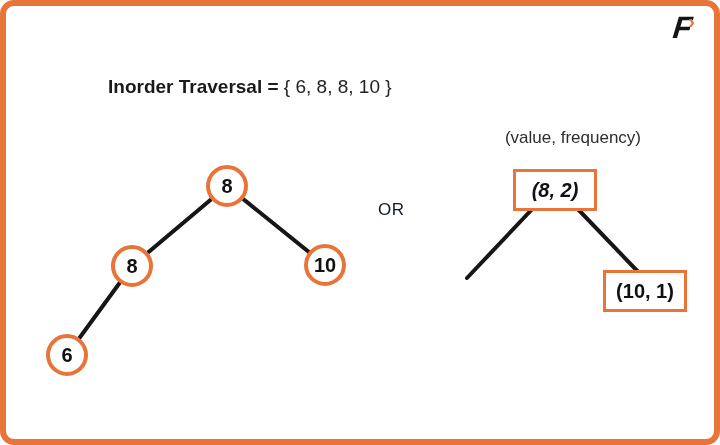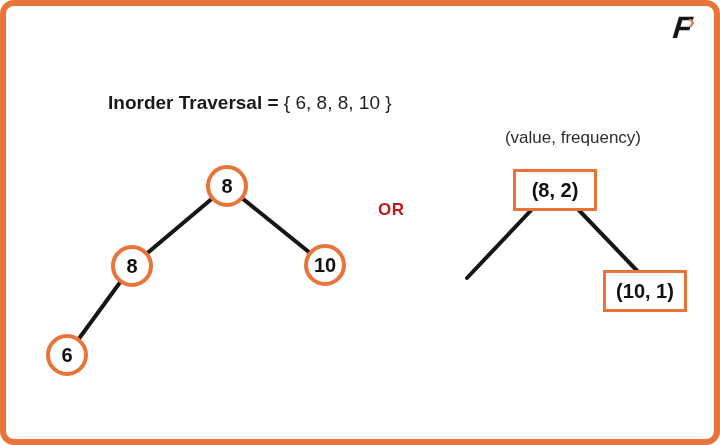--- a/index.html
+++ b/index.html
@@ -41,21 +41,20 @@
     left: -3px;
   }
 
   .title {
     position: absolute;
     left: 102px;
     top: 70px;
     font-size: 19px;
     color: #1a1a1a;
     white-space: nowrap;
-    margin-top: 16px;
   }
   .title .bold { font-weight: bold; }
   .title .values { font-weight: normal; color: #222222; }
 
   .edges { position: absolute; left: 0; top: 0; z-index: 1; }
 
   .circle-node {
     position: absolute;
     width: 42px;
     height: 42px;
@@ -83,23 +82,23 @@
     font-weight: bold;
     font-size: 20px;
     color: #111111;
     z-index: 2;
   }
 
   .or-label {
     position: absolute;
     left: 372px;
     top: 194px;
-    font-weight: bold;
+    font-weight: normal;
     font-size: 17px;
-    color: #b91c1c;
+    color: #0f172a;
     letter-spacing: 0.5px;
     z-index: 2;
   }
 
   .legend-label {
     position: absolute;
     left: 476px;
     top: 122px;
     width: 182px;
     text-align: center;
@@ -143,20 +142,20 @@
     <span>10</span>
   </div>
   <div class="circle-node" style="left:40px; top:328px;">
     <span>6</span>
   </div>
 
   <div class="or-label">OR</div>
 
   <div class="legend-label">(value, frequency)</div>
 
-  <div class="rect-node" style="left:507px; top:163px;">
+  <div class="rect-node" style="left:507px; top:163px;font-style:italic;">
     <span>(8, 2)</span>
   </div>
   <div class="rect-node" style="left:597px; top:264px;">
     <span>(10, 1)</span>
   </div>
 
 </div>
 
 </body></html>

